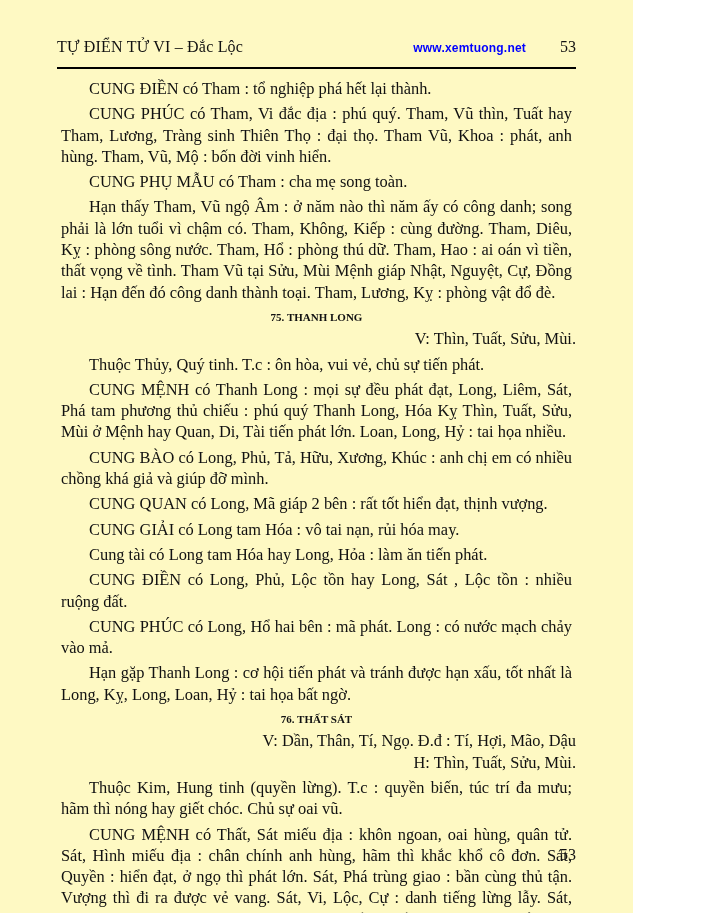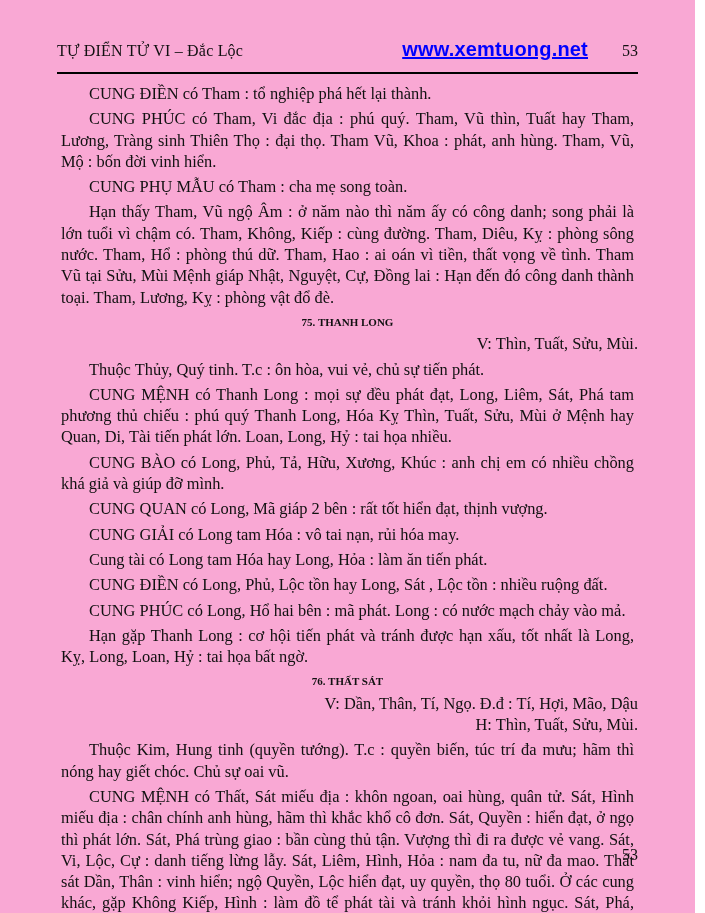--- a/index.html
+++ b/index.html
@@ -1,39 +1,38 @@
 <!DOCTYPE html>
 <html><head>
 <meta charset="utf-8">
 <style>
   html, body { margin: 0; padding: 0; background: #ffffff; }
   .page {
     position: relative;
-    width: 695px;
+    width: 633px;
     height: 913px;
     box-sizing: border-box;
-    background: #f9a8d4;
+    background: #fef9c3;
     padding: 38px 57px 14px 57px;
     font-family: "Liberation Serif", "DejaVu Serif", serif;
     color: #111111;
     overflow: hidden;
   }
   .header {
     display: flex;
     justify-content: space-between;
     align-items: baseline;
     font-size: 16px;
   }
   .h-title { letter-spacing: 0.2px; white-space: nowrap; }
   .h-right { display: flex; align-items: baseline; }
   .h-link {
     font-family: "Liberation Sans", "DejaVu Sans", sans-serif;
     font-weight: bold;
-    font-size: 20px;
-    text-decoration: underline;
+    font-size: 12px;
     cursor: pointer;
     letter-spacing: 0.2px;
   }
   .h-page { margin-left: 34px; font-size: 16px; }
   .rule {
     border: none;
     border-top: 2px solid #000000;
     margin: 11px 0 0 0;
   }
   .content {
@@ -79,19 +78,19 @@
     <p class="p">CUNG BÀO có Long, Phủ, Tả, Hữu, Xương, Khúc : anh chị em có nhiều chồng khá giả và giúp đỡ mình.</p>
     <p class="p">CUNG QUAN có Long, Mã giáp 2 bên : rất tốt hiển đạt, thịnh vượng.</p>
     <p class="p">CUNG GIẢI có Long tam Hóa : vô tai nạn, rủi hóa may.</p>
     <p class="p">Cung tài có Long tam Hóa hay Long, Hỏa : làm ăn tiến phát.</p>
     <p class="p">CUNG ĐIỀN có Long, Phủ, Lộc tồn hay Long, Sát , Lộc tồn : nhiều ruộng đất.</p>
     <p class="p">CUNG PHÚC có Long, Hổ hai bên : mã phát. Long : có nước mạch chảy vào mả.</p>
     <p class="p">Hạn gặp Thanh Long : cơ hội tiến phát và tránh được hạn xấu, tốt nhất là Long, Kỵ, Long, Loan, Hỷ : tai họa bất ngờ.</p>
     <p class="hd">76. THẤT SÁT</p>
     <p class="cl">V: Dần, Thân, Tí, Ngọ. Đ.đ : Tí, Hợi, Mão, Dậu</p>
     <p class="cl">H: Thìn, Tuất, Sửu, Mùi.</p>
-    <p class="p">Thuộc Kim, Hung tinh (quyền tướng). T.c : quyền biến, túc trí đa mưu; hãm thì nóng hay giết chóc. Chủ sự oai vũ.</p>
+    <p class="p">Thuộc Kim, Hung tinh (quyền lừng). T.c : quyền biến, túc trí đa mưu; hãm thì nóng hay giết chóc. Chủ sự oai vũ.</p>
     <p class="p">CUNG MỆNH có Thất, Sát miếu địa : khôn ngoan, oai hùng, quân tử. Sát, Hình miếu địa : chân chính anh hùng, hãm thì khắc khổ cô đơn. Sát, Quyền : hiển đạt, ở ngọ thì phát lớn. Sát, Phá trùng giao : bần cùng thủ tận. Vượng thì đi ra được vẻ vang. Sát, Vi, Lộc, Cự : danh tiếng lừng lẫy. Sát, Liêm, Hình, Hỏa : nam đa tu, nữ đa mao. Thất sát Dần, Thân : vinh hiển; ngộ Quyền, Lộc hiển đạt, uy quyền, thọ 80 tuổi. Ở các cung khác, gặp Không Kiếp, Hình : làm đồ tể phát tài và tránh khỏi hình ngục. Sát, Phá, Liêm, Tham : vinh hiển ; hội Tử Phủ phát lớn ; nếu có Hóa Khoa thì làm thêm rạng rỡ; nếu hội Kỵ, Kiếp, Không : phú quý không bền, hội Đào, Hồng : số đàn bà thì sát chồng, nếu gặp trung tinh đắc cách và thêm có hung tinh đắc địa (Kình, Đà, Hình, Hổ) thì làm nên sự nghiệp phi thường (tướng tài thu phục được cường đồ) nhưng nếu gặp hạn Tử, Phủ, Vũ, Tưởng : thì kém tốt, vì Tử, Phủ, Vũ, Tướng hạn chế mất những hành vi lỗi lạc đi hoặc nếu hung tinh hãm thì thành hung bạo làm càn. Sát, Phá, Liêm, Tham : dù hãm mà có được sát tinh đắc địa cũng tốt, vì sát tinh bao giờ cũng hộ vệ đắc lực cho Sát, Phá, Liêm, Tham. Sát, Phá, Liêm, Tham, Phượng : tuổi Thìn, Tuất, Sửu, Mùi : thì tốt; Kim, Mộc : làm to, các tuổi khác thì xấu và hay bị trách oán. Sát, Vũ tọa Mệnh tại tý : công danh đại hiển. Sát triều đẩu : vinh hiển. Sát, Phá, Kiếp, Không, chính tinh</p>
   </div>
 
   <div class="footer">53</div>
 
 </div>
 
 </body></html>

